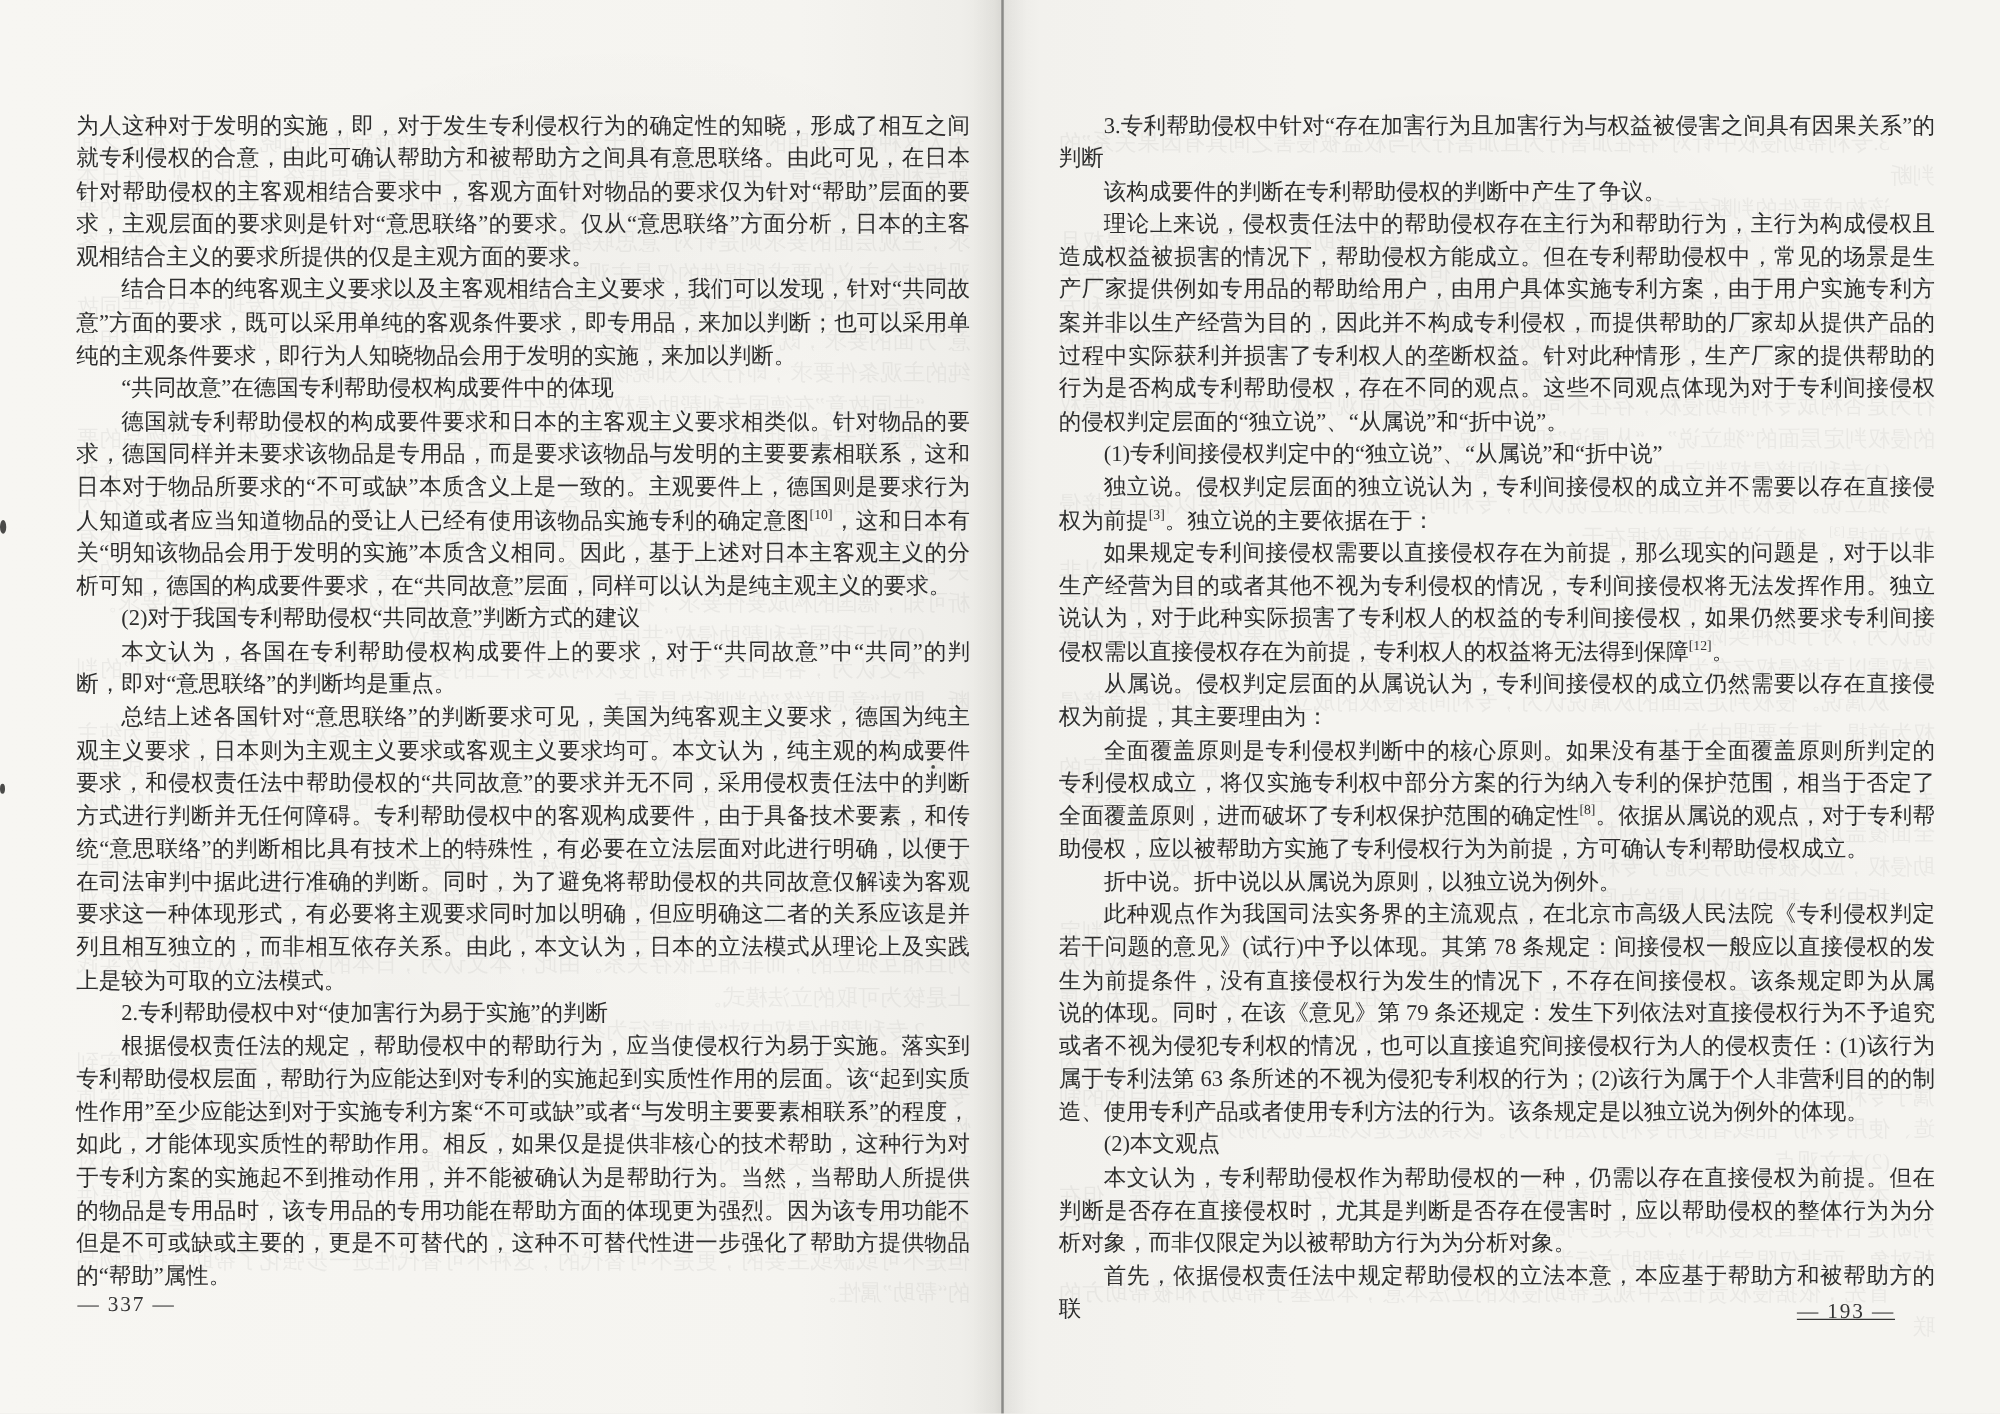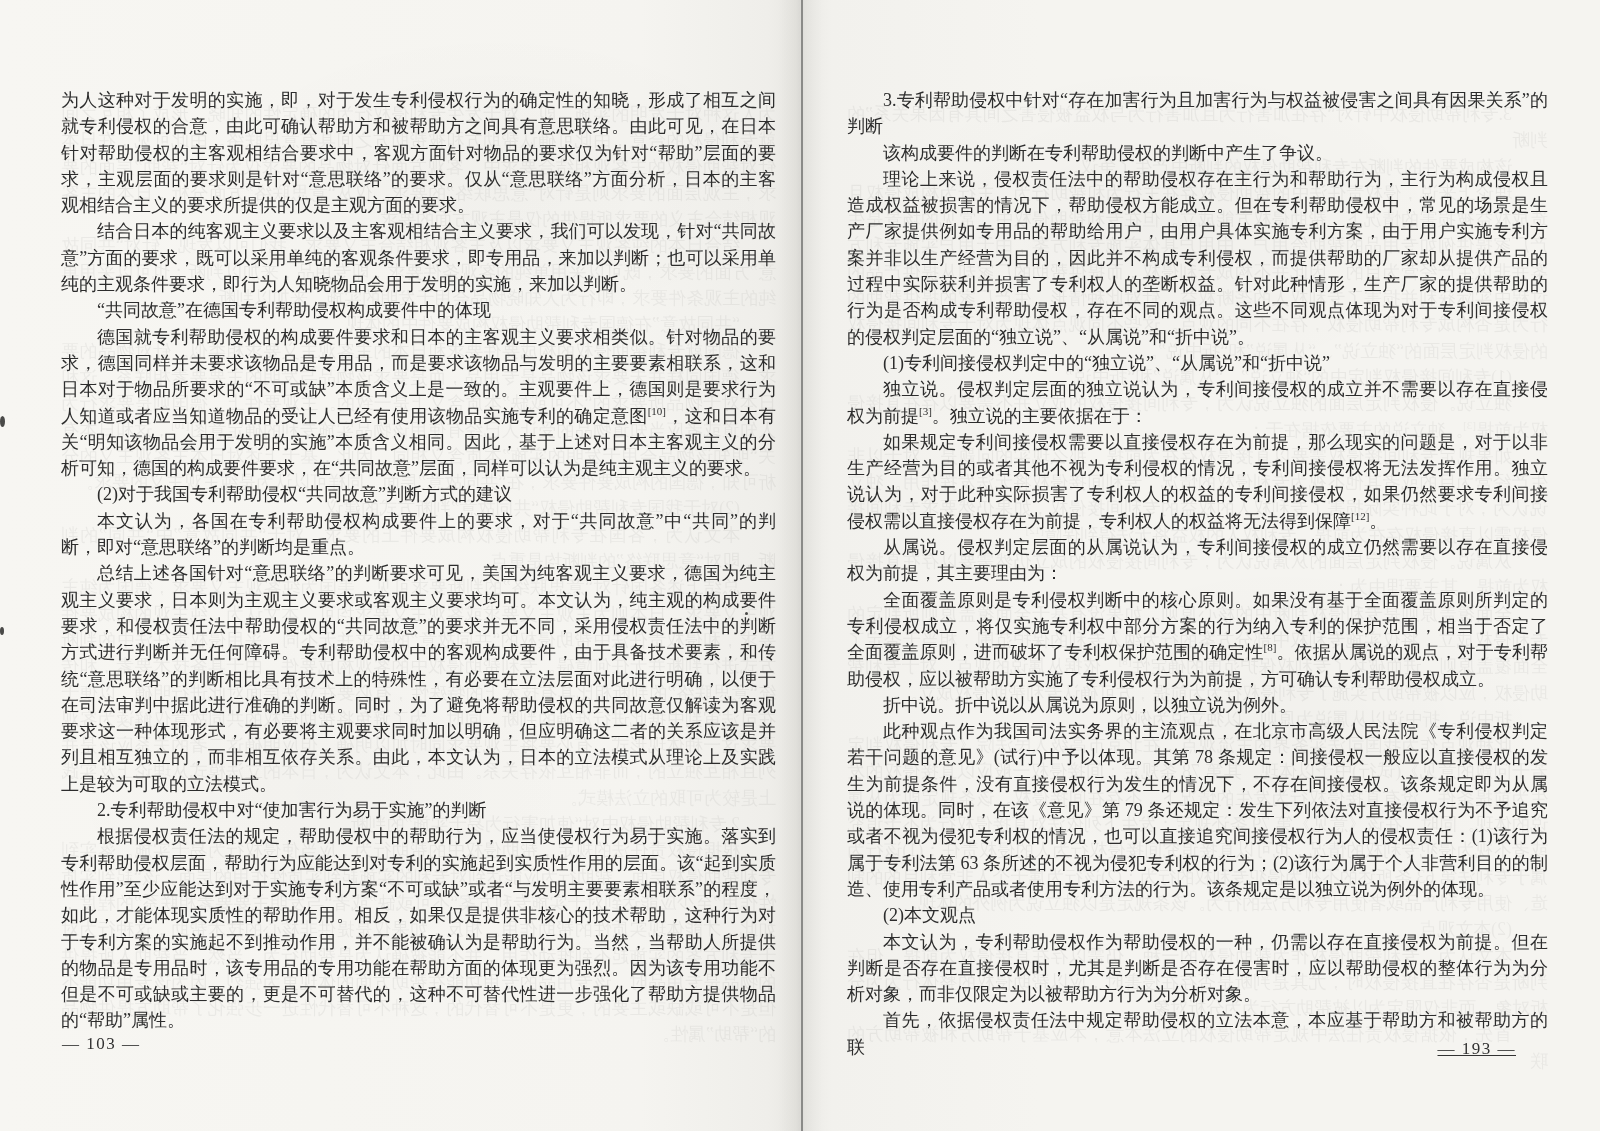--- a/index.html
+++ b/index.html
@@ -100,21 +100,21 @@
         <p class="para">为人这种对于发明的实施，即，对于发生专利侵权行为的确定性的知晓，形成了相互之间就专利侵权的合意，由此可确认帮助方和被帮助方之间具有意思联络。由此可见，在日本针对帮助侵权的主客观相结合要求中，客观方面针对物品的要求仅为针对“帮助”层面的要求，主观层面的要求则是针对“意思联络”的要求。仅从“意思联络”方面分析，日本的主客观相结合主义的要求所提供的仅是主观方面的要求。</p>
         <p class="para indent">结合日本的纯客观主义要求以及主客观相结合主义要求，我们可以发现，针对“共同故意”方面的要求，既可以采用单纯的客观条件要求，即专用品，来加以判断；也可以采用单纯的主观条件要求，即行为人知晓物品会用于发明的实施，来加以判断。</p>
         <p class="para indent">“共同故意”在德国专利帮助侵权构成要件中的体现</p>
         <p class="para indent">德国就专利帮助侵权的构成要件要求和日本的主客观主义要求相类似。针对物品的要求，德国同样并未要求该物品是专用品，而是要求该物品与发明的主要要素相联系，这和日本对于物品所要求的“不可或缺”本质含义上是一致的。主观要件上，德国则是要求行为人知道或者应当知道物品的受让人已经有使用该物品实施专利的确定意图<sup class="fnref">[10]</sup>，这和日本有关“明知该物品会用于发明的实施”本质含义相同。因此，基于上述对日本主客观主义的分析可知，德国的构成要件要求，在“共同故意”层面，同样可以认为是纯主观主义的要求。</p>
         <p class="para indent">(2)对于我国专利帮助侵权“共同故意”判断方式的建议</p>
         <p class="para indent">本文认为，各国在专利帮助侵权构成要件上的要求，对于“共同故意”中“共同”的判断，即对“意思联络”的判断均是重点。</p>
         <p class="para indent">总结上述各国针对“意思联络”的判断要求可见，美国为纯客观主义要求，德国为纯主观主义要求，日本则为主观主义要求或客观主义要求均可。本文认为，纯主观的构成要件要求，和侵权责任法中帮助侵权的“共同故意”的要求并无不同，采用侵权责任法中的判断方式进行判断并无任何障碍。专利帮助侵权中的客观构成要件，由于具备技术要素，和传统“意思联络”的判断相比具有技术上的特殊性，有必要在立法层面对此进行明确，以便于在司法审判中据此进行准确的判断。同时，为了避免将帮助侵权的共同故意仅解读为客观要求这一种体现形式，有必要将主观要求同时加以明确，但应明确这二者的关系应该是并列且相互独立的，而非相互依存关系。由此，本文认为，日本的立法模式从理论上及实践上是较为可取的立法模式。</p>
         <p class="para indent">2.专利帮助侵权中对“使加害行为易于实施”的判断</p>
         <p class="para indent">根据侵权责任法的规定，帮助侵权中的帮助行为，应当使侵权行为易于实施。落实到专利帮助侵权层面，帮助行为应能达到对专利的实施起到实质性作用的层面。该“起到实质性作用”至少应能达到对于实施专利方案“不可或缺”或者“与发明主要要素相联系”的程度，如此，才能体现实质性的帮助作用。相反，如果仅是提供非核心的技术帮助，这种行为对于专利方案的实施起不到推动作用，并不能被确认为是帮助行为。当然，当帮助人所提供的物品是专用品时，该专用品的专用功能在帮助方面的体现更为强烈。因为该专用功能不但是不可或缺或主要的，更是不可替代的，这种不可替代性进一步强化了帮助方提供物品的“帮助”属性。</p>
       </div>
-    <div class="footer footer-left">— 103 —</div>
+    <div class="footer footer-left">— 337 —</div>
   </div>
 
   <div class="gutter"></div>
   <div class="gutter-line"></div>
 
   <div class="page page-right">
     <div class="ghost" aria-hidden="true">
         <p class="para indent">3.专利帮助侵权中针对“存在加害行为且加害行为与权益被侵害之间具有因果关系”的判断</p>
         <p class="para indent">该构成要件的判断在专利帮助侵权的判断中产生了争议。</p>
         <p class="para indent">理论上来说，侵权责任法中的帮助侵权存在主行为和帮助行为，主行为构成侵权且造成权益被损害的情况下，帮助侵权方能成立。但在专利帮助侵权中，常见的场景是生产厂家提供例如专用品的帮助给用户，由用户具体实施专利方案，由于用户实施专利方案并非以生产经营为目的，因此并不构成专利侵权，而提供帮助的厂家却从提供产品的过程中实际获利并损害了专利权人的垄断权益。针对此种情形，生产厂家的提供帮助的行为是否构成专利帮助侵权，存在不同的观点。这些不同观点体现为对于专利间接侵权的侵权判定层面的“独立说”、“从属说”和“折中说”。</p>

